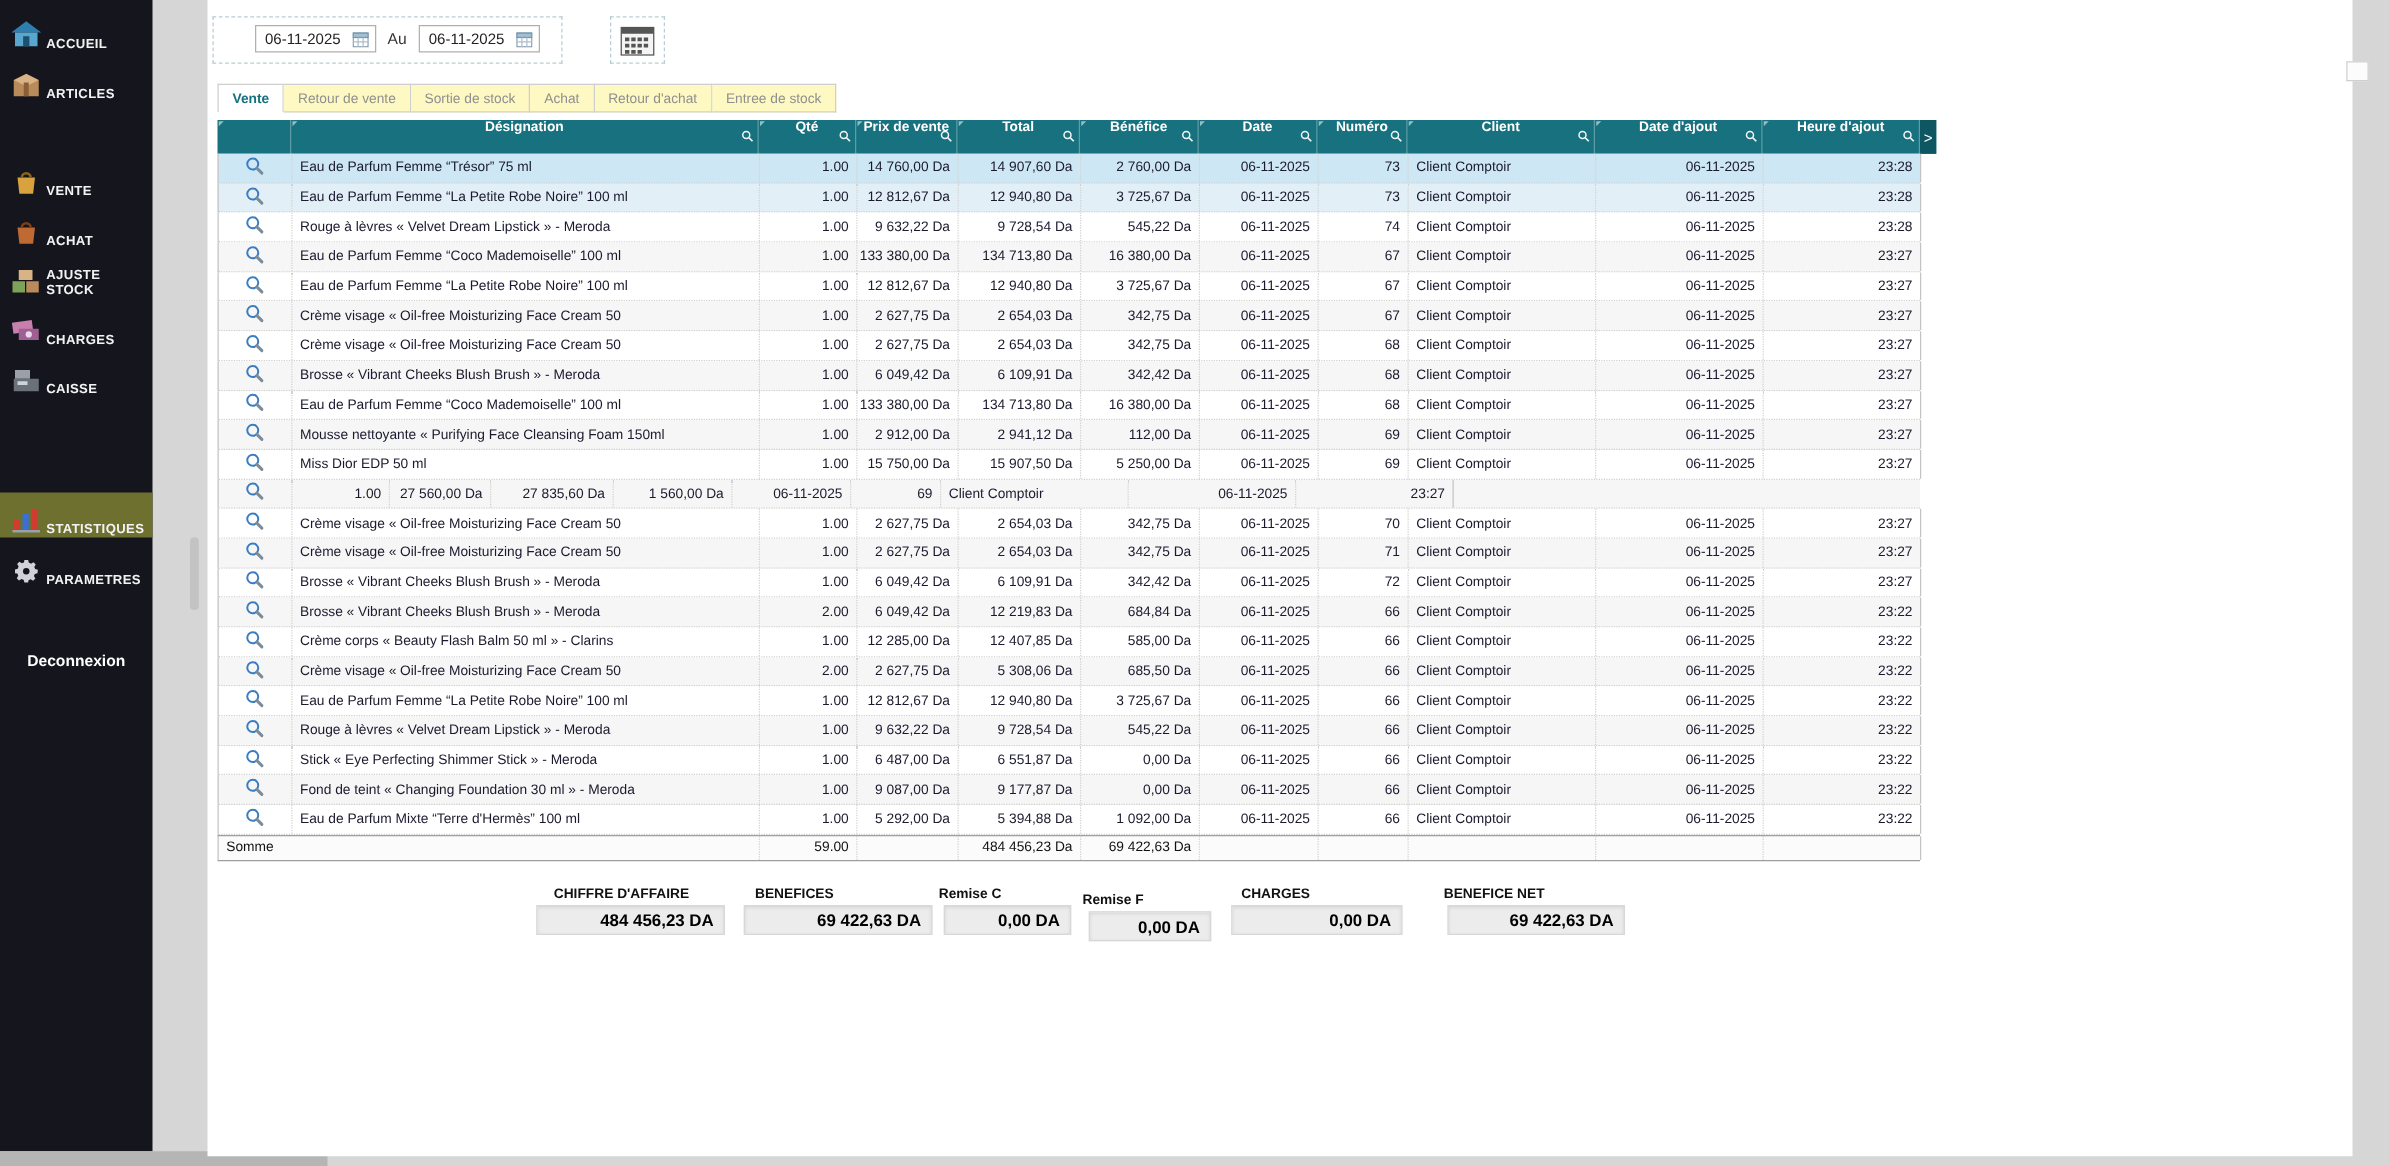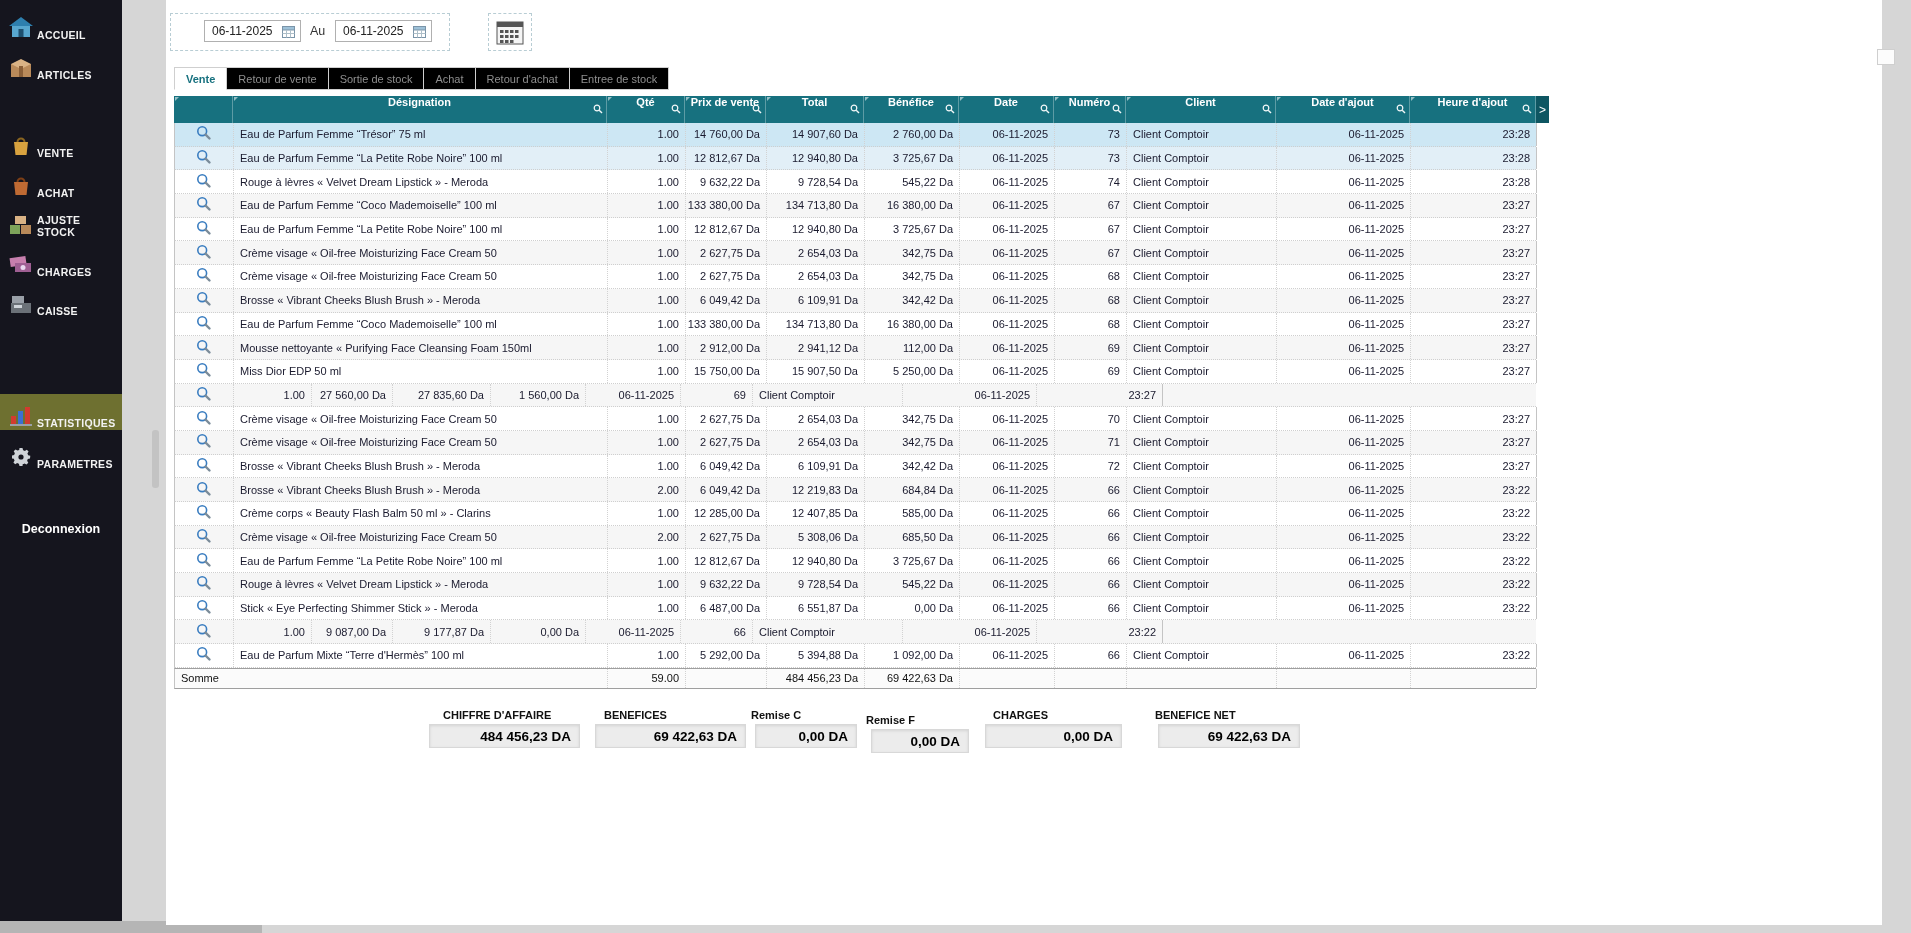--- a/index.html
+++ b/index.html
@@ -37,21 +37,21 @@
   .au{left:144px;top:24px;}
   .date-input{position:absolute;top:20px;width:97px;height:22px;background:#fff;border:1px solid #b0b0b0;display:flex;align-items:center;box-sizing:border-box;cursor:text;}
   .di-du{left:38px;}
   .di-au{left:169px;}
   .date-input .dval{flex:1;font-size:12px;color:#222;padding-left:7px;}
   .date-input .cal-ic{flex:0 0 16px;margin-right:2px;display:flex;align-items:center;cursor:pointer;}
   .cal-btn{position:absolute;left:328px;top:18px;width:31px;height:29px;background:#fff;border:none;padding:0;display:flex;align-items:center;justify-content:center;cursor:pointer;}
 
   
   .tabs{position:absolute;left:8px;top:67px;height:23px;display:flex;}
-  .tab{padding:0 11px;font-size:11px;display:flex;align-items:center;background:#000000;border:1px solid #cfcfcf;border-left:none;color:#8f8f8f;cursor:pointer;box-sizing:border-box;white-space:nowrap;}
+  .tab{padding:0 11px;font-size:11px;display:flex;align-items:center;background:#fef9c3;border:1px solid #cfcfcf;border-left:none;color:#8f8f8f;cursor:pointer;box-sizing:border-box;white-space:nowrap;}
   .tab:first-child{border-left:1px solid #cfcfcf;}
   .tab.active{background:#ffffff;color:#17717f;font-weight:bold;border-bottom-color:#ffffff;}
 
   
   .grid{position:absolute;left:8px;top:96px;width:1375px;}
   .hrow{display:flex;height:27px;background:#17717f;}
   .hcell{position:relative;color:#ffffff;font-weight:bold;font-size:11px;display:flex;align-items:flex-start;justify-content:center;border-right:1px solid rgba(255,255,255,.3);box-sizing:border-box;cursor:pointer;}
   .hcell::before{content:"";position:absolute;left:1px;top:1px;width:0;height:0;border-top:4px solid rgba(255,255,255,.55);border-right:4px solid transparent;}
   .hcell .mag{position:absolute;right:3px;top:8px;opacity:.95;cursor:pointer;}
   .hchev{width:13px;background:#0e5662;color:#fff;display:flex;align-items:center;justify-content:center;font-size:12px;cursor:pointer;}
@@ -700,20 +700,21 @@
             <div class="bcell c-date_ajout num">06-11-2025</div>
             <div class="bcell c-heure_ajout num">23:22</div>
           </div>
           <div class="brow alt">
             <div class="bcell icon-cell c-icon">
               <span><svg width="16" height="16" viewBox="0 0 16 16">
                   <circle cx="6.2" cy="6.2" r="4.4" fill="none" stroke="#3a7dc0" stroke-width="1.6"></circle>
                   <line x1="9.5" y1="9.5" x2="13.5" y2="13.5" stroke="#7a8b99" stroke-width="2.4" stroke-linecap="round"></line>
                 </svg></span>
             </div>
+            <div class="bcell c-designation">Fond de teint « Changing Foundation 30 ml » - Meroda</div>
             <div class="bcell c-qte num">1.00</div>
             <div class="bcell c-prix num">9 087,00 Da</div>
             <div class="bcell c-total num">9 177,87 Da</div>
             <div class="bcell c-benefice num">0,00 Da</div>
             <div class="bcell c-date num">06-11-2025</div>
             <div class="bcell c-numero num">66</div>
             <div class="bcell c-client">Client Comptoir</div>
             <div class="bcell c-date_ajout num">06-11-2025</div>
             <div class="bcell c-heure_ajout num">23:22</div>
           </div>

